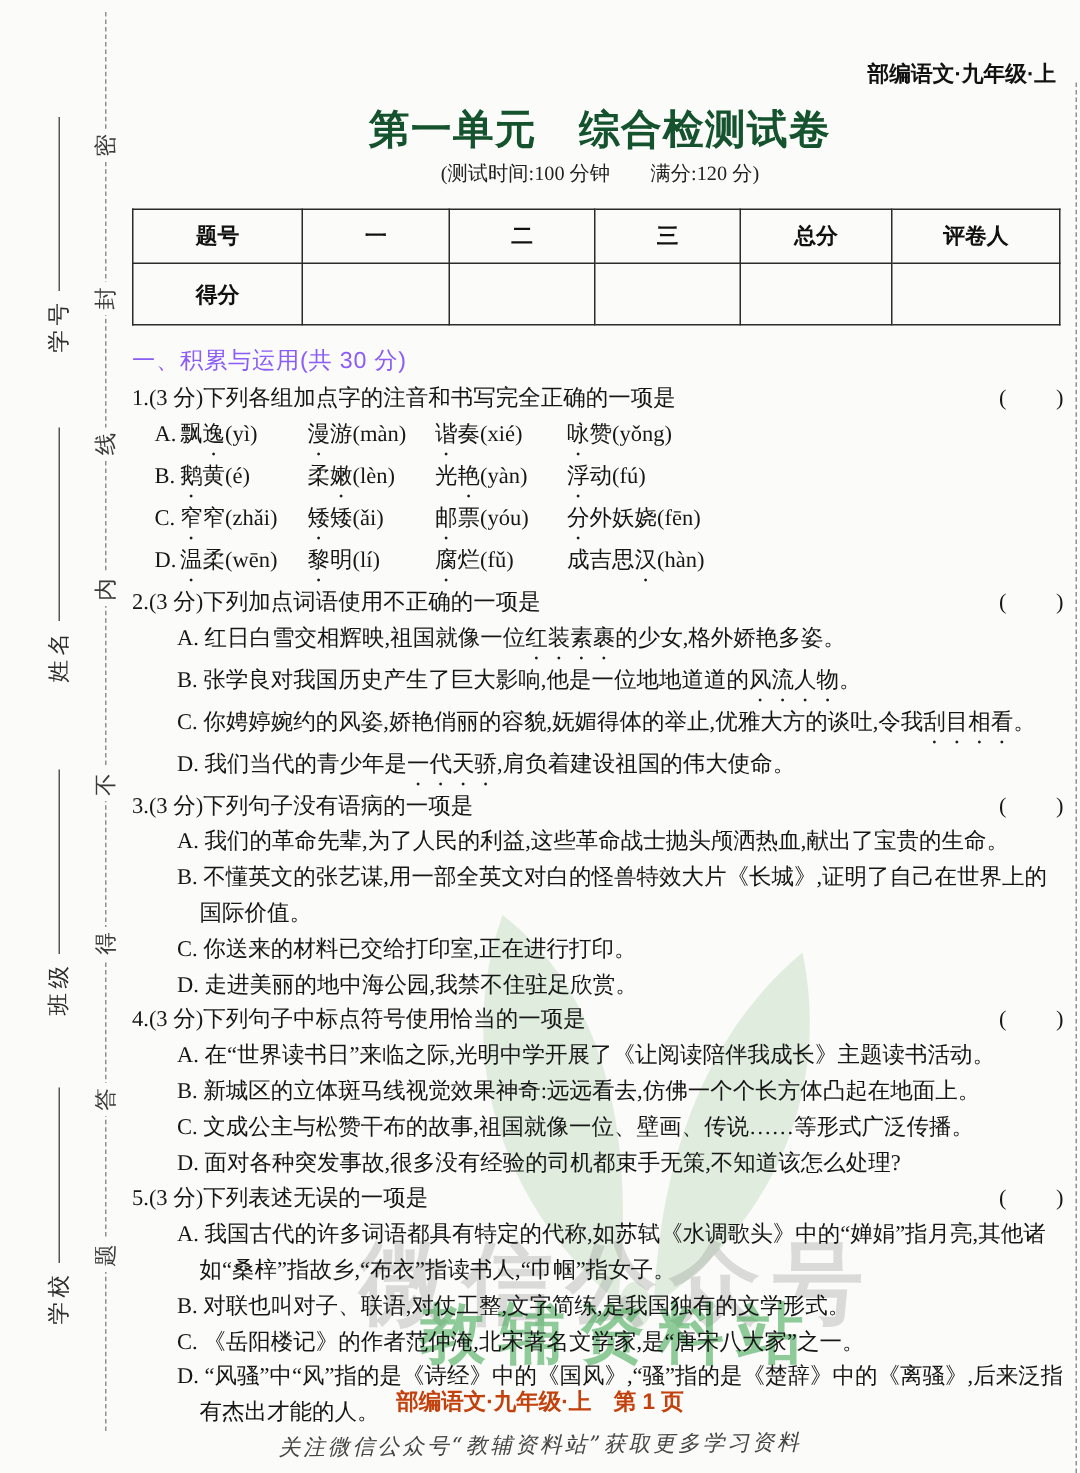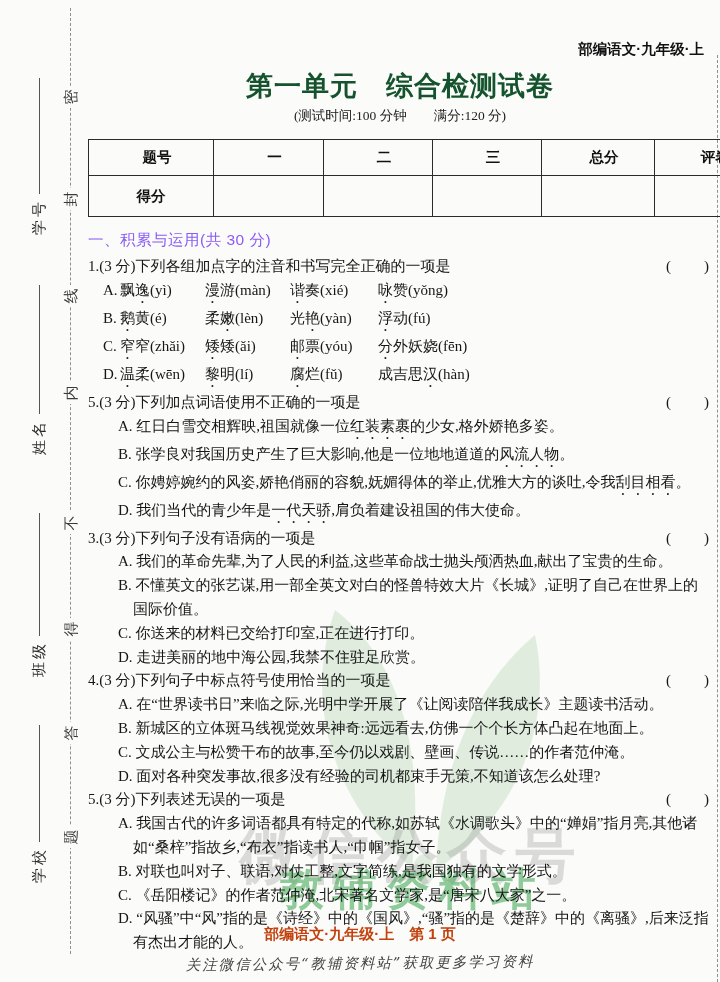--- a/index.html
+++ b/index.html
@@ -53,21 +53,21 @@
   .edition{margin-top:40px;text-align:right;padding-right:8px;
     font-family:"Liberation Sans",sans-serif;font-weight:bold;font-size:14.5px;color:#111;}
   .paper-title{margin-top:9px;text-align:center;font-weight:bold;font-size:27px;
     letter-spacing:1px;color:#14532d;}
   .paper-subtitle{margin-top:3px;text-align:center;font-size:13.5px;color:#222;}
 
   table.score{margin-top:14px;border-collapse:collapse;table-layout:fixed;width:616px;
     font-family:"Liberation Sans",sans-serif;}
   table.score td{border:1.6px solid #2b2b2b;text-align:center;font-size:14.5px;
     font-weight:bold;color:#111;padding:0;}
-  table.score tr:nth-child(1) td{height:35px;padding-left:12px;}
+  table.score tr:nth-child(1) td{height:35px;}
   table.score tr:nth-child(2) td{height:40px;}
   .c0{width:112px}.c1{width:97px}.c2{width:96px}.c3{width:96px}.c4{width:100px}.c5{width:111px}
 
   .section-heading{margin-top:13px;margin-bottom:4px;
     font-family:"Liberation Sans",sans-serif;font-weight:normal;font-size:15.5px;
     color:#8b5cf6;letter-spacing:0.5px;}
 
   #questions{font-size:15px;line-height:23.8px;color:#161616;}
   .stem{display:flex;justify-content:space-between;}
   .bracket{letter-spacing:1px;padding-right:2px;white-space:pre;}
@@ -198,21 +198,21 @@
         <div class="opt opt-terms">
           <span class="opt-label">D.</span>
           <span class="term"><span class="dot">温</span><span>柔(wēn)</span></span>
           <span class="term"><span class="dot">黎</span><span>明(lí)</span></span>
           <span class="term"><span class="dot">腐</span><span>烂(fǔ)</span></span>
           <span class="term"><span>成吉思</span><span class="dot">汉</span><span>(hàn)</span></span>
         </div>
       </div>
       <div class="question">
         <div class="stem">
-          <span class="stem-text">5.(3 分)下列加点词语使用不正确的一项是</span>
+          <span class="stem-text">2.(3 分)下列加点词语使用不正确的一项是</span>
           <span class="bracket">(　　)</span>
         </div>
         <div class="opt opt-sentence"><span class="opt-label">A. </span><span>红日白雪交相辉映,祖国就像一位</span><span class="dot">红装素裹</span><span>的少女,格外娇艳多姿。</span></div>
         <div class="opt opt-sentence"><span class="opt-label">B. </span><span>张学良对我国历史产生了巨大影响,他是一位地地道道的</span><span class="dot">风流人物</span><span>。</span></div>
         <div class="opt opt-sentence"><span class="opt-label">C. </span><span>你娉婷婉约的风姿,娇艳俏丽的容貌,妩媚得体的举止,优雅大方的谈吐,令我</span><span class="dot">刮目相看</span><span>。</span></div>
         <div class="opt opt-sentence"><span class="opt-label">D. </span><span>我们当代的青少年是</span><span class="dot">一代天骄</span><span>,肩负着建设祖国的伟大使命。</span></div>
       </div>
       <div class="question">
         <div class="stem">
           <span class="stem-text">3.(3 分)下列句子没有语病的一项是</span>
@@ -223,21 +223,21 @@
         <div class="opt opt-sentence"><span class="opt-label">C. </span><span>你送来的材料已交给打印室,正在进行打印。</span></div>
         <div class="opt opt-sentence"><span class="opt-label">D. </span><span>走进美丽的地中海公园,我禁不住驻足欣赏。</span></div>
       </div>
       <div class="question">
         <div class="stem">
           <span class="stem-text">4.(3 分)下列句子中标点符号使用恰当的一项是</span>
           <span class="bracket">(　　)</span>
         </div>
         <div class="opt opt-sentence"><span class="opt-label">A. </span><span>在“世界读书日”来临之际,光明中学开展了《让阅读陪伴我成长》主题读书活动。</span></div>
         <div class="opt opt-sentence"><span class="opt-label">B. </span><span>新城区的立体斑马线视觉效果神奇:远远看去,仿佛一个个长方体凸起在地面上。</span></div>
-        <div class="opt opt-sentence"><span class="opt-label">C. </span><span>文成公主与松赞干布的故事,至今仍以戏剧、壁画、传说……的作者范仲淹。</span></div>
+        <div class="opt opt-sentence"><span class="opt-label">C. </span><span>文成公主与松赞干布的故事,祖国就像一位、壁画、传说……等形式广泛传播。</span></div>
         <div class="opt opt-sentence"><span class="opt-label">D. </span><span>面对各种突发事故,很多没有经验的司机都束手无策,不知道该怎么处理?</span></div>
       </div>
       <div class="question">
         <div class="stem">
           <span class="stem-text">5.(3 分)下列表述无误的一项是</span>
           <span class="bracket">(　　)</span>
         </div>
         <div class="opt opt-sentence"><span class="opt-label">A. </span><span>我国古代的许多词语都具有特定的代称,如苏轼《水调歌头》中的“婵娟”指月亮,其他诸如“桑梓”指故乡,“布衣”指读书人,“巾帼”指女子。</span></div>
         <div class="opt opt-sentence"><span class="opt-label">B. </span><span>对联也叫对子、联语,对仗工整,文字简练,是我国独有的文学形式。</span></div>
         <div class="opt opt-sentence"><span class="opt-label">C. </span><span>《岳阳楼记》的作者范仲淹,北宋著名文学家,是“唐宋八大家”之一。</span></div>

